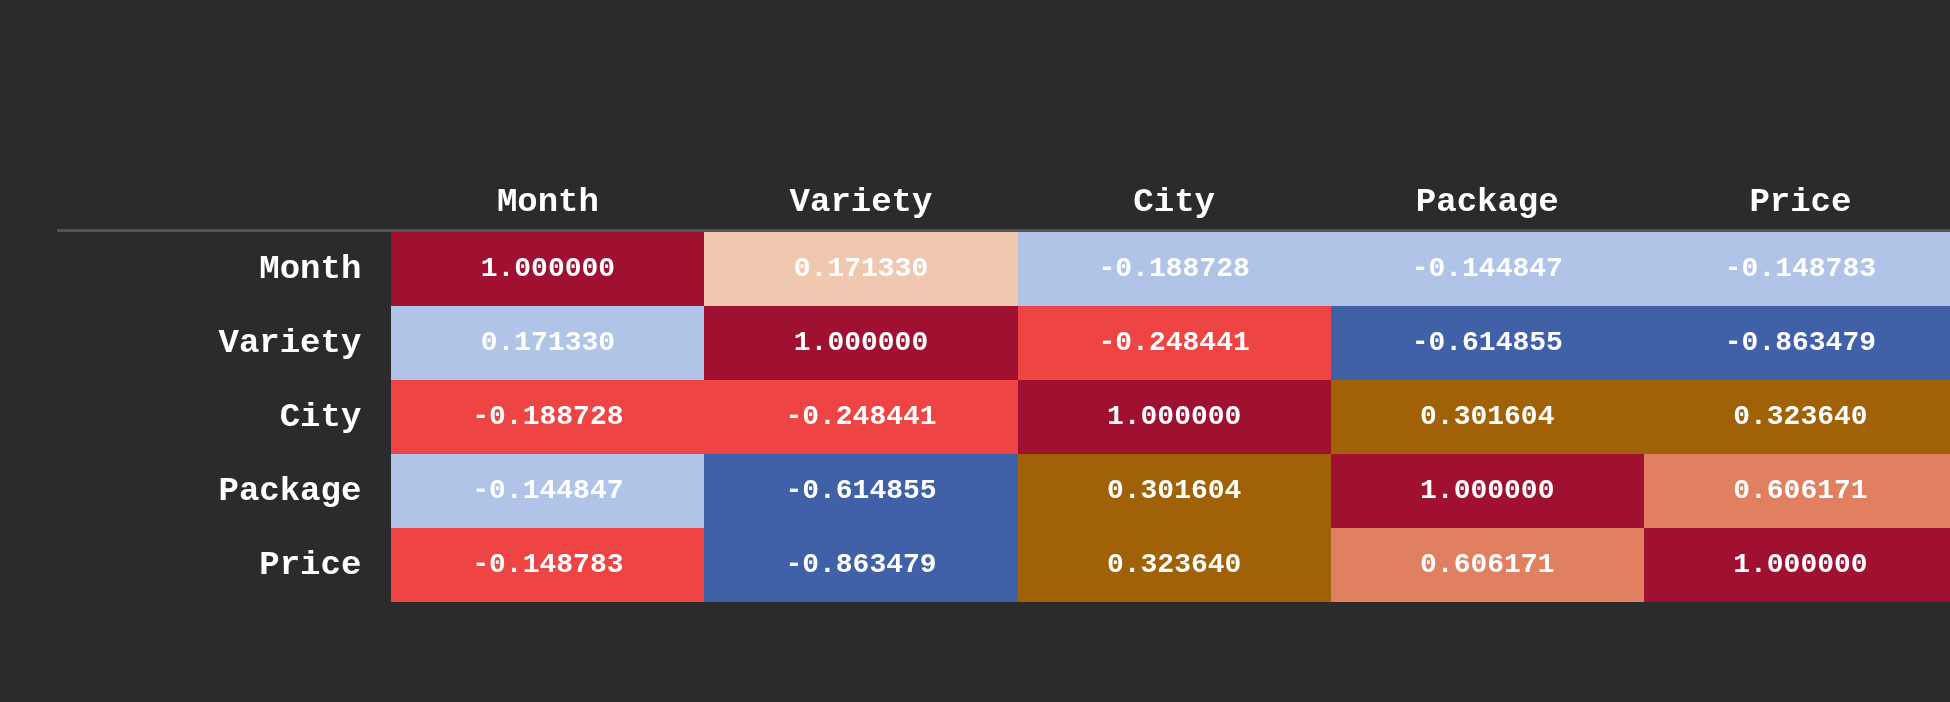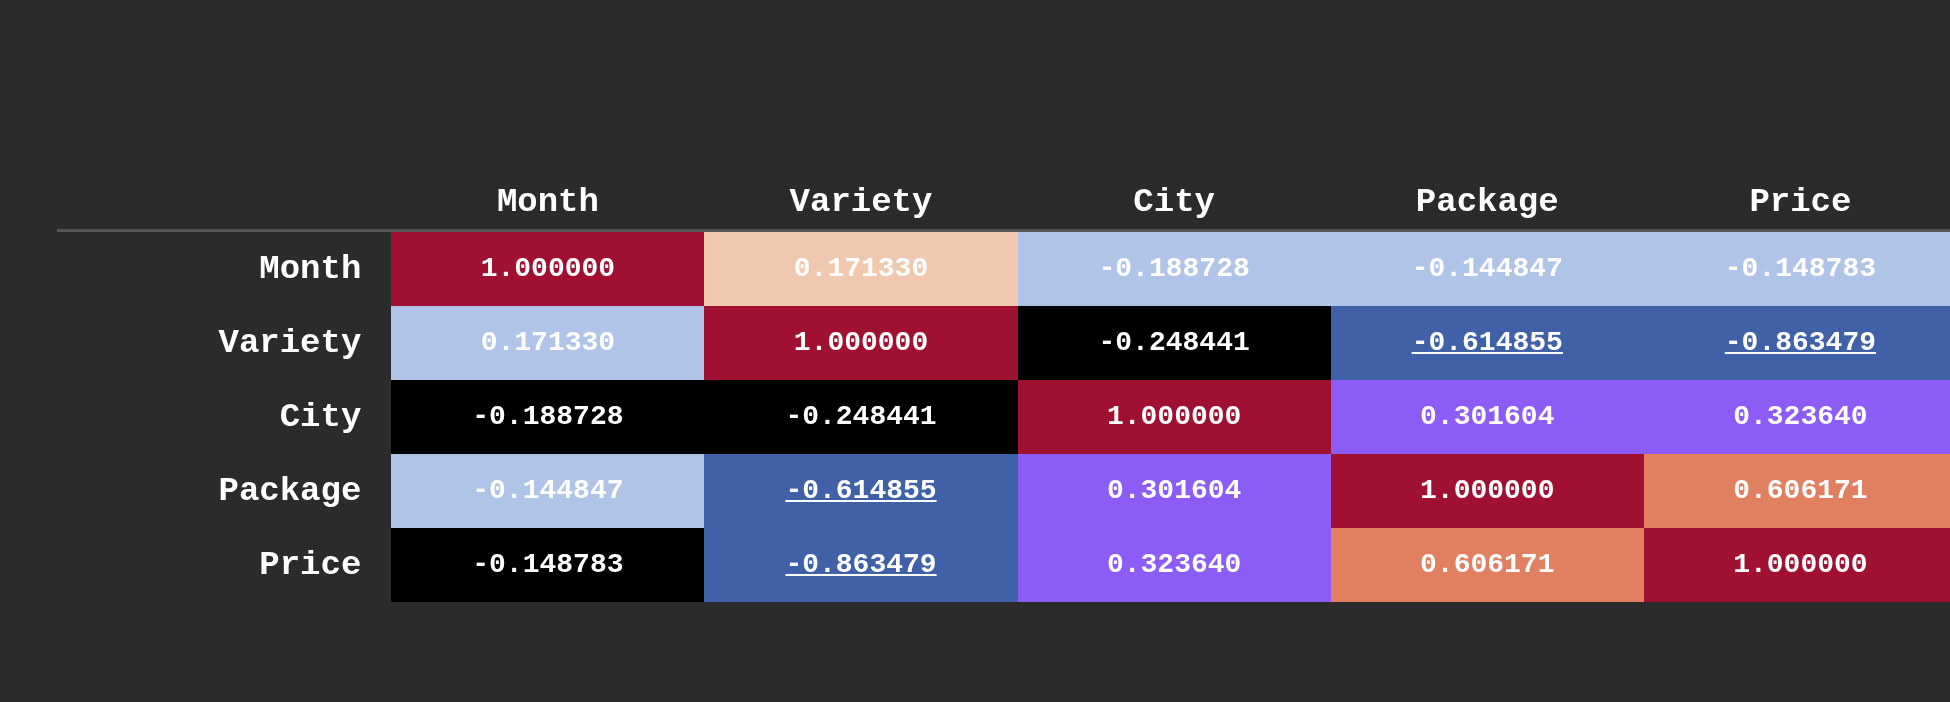--- a/index.html
+++ b/index.html
@@ -40,23 +40,23 @@
       font-size: 34px;
     }
     
     .correlation-table thead tr {
       border-bottom: 3px solid #555555;
     }
     
     .cell-dark-red    { background-color: #a01030; }
     .cell-peach-light { background-color: #f0c8b0; color: #333333; }
     .cell-blue-light  { background-color: #b0c4e8; color: #333333; }
-    .cell-blue-medium { background-color: #000000; }
-    .cell-blue-dark   { background-color: #4060a8; text-decoration: underline; }
-    .cell-salmon-light{ background-color: #8b5cf6; color: #333333; }
+    .cell-blue-medium { background-color: #ef4444; }
+    .cell-blue-dark   { background-color: #4060a8; }
+    .cell-salmon-light{ background-color: #a16207; color: #333333; }
     .cell-salmon-mid  { background-color: #e08060; }
   </style>
 </head>
 <body>
 
 <table class="correlation-table">
   <thead>
     <tr>
       <th></th>
       <th>Month</th>

